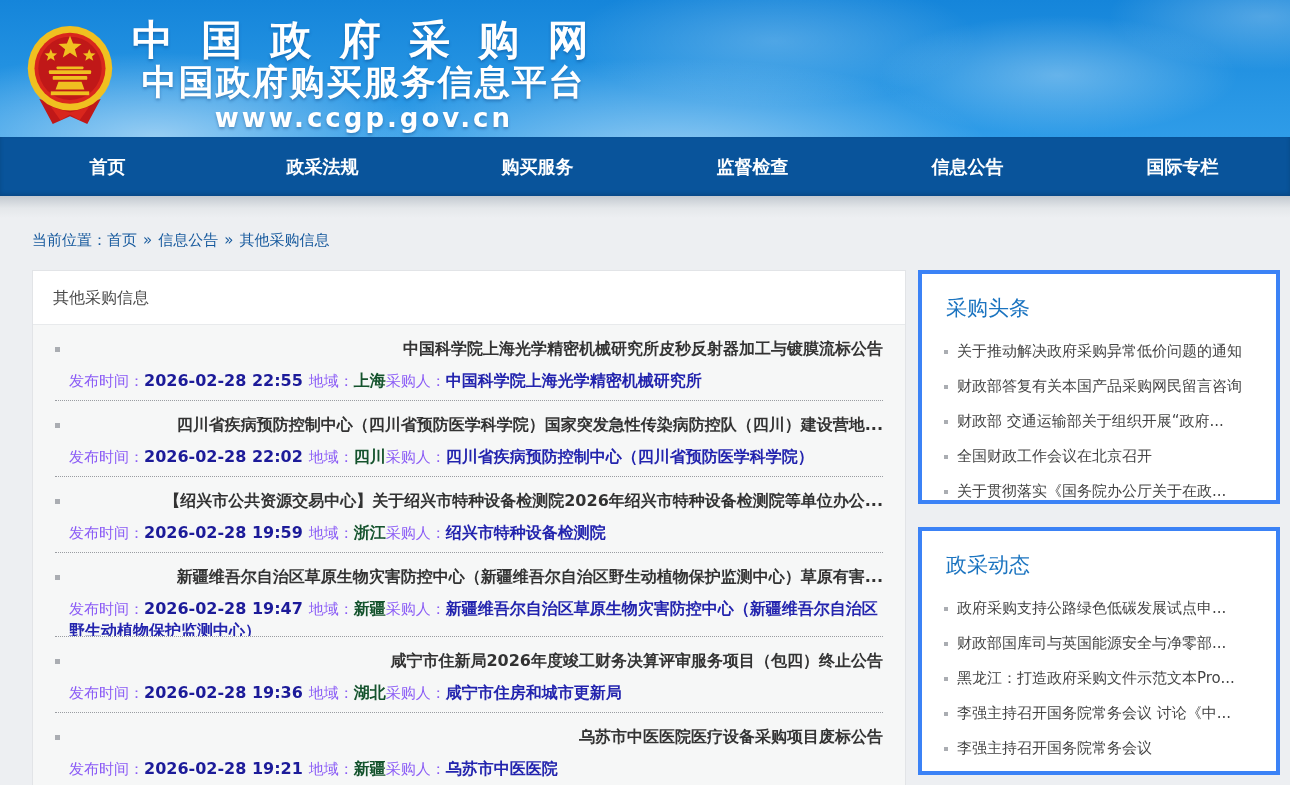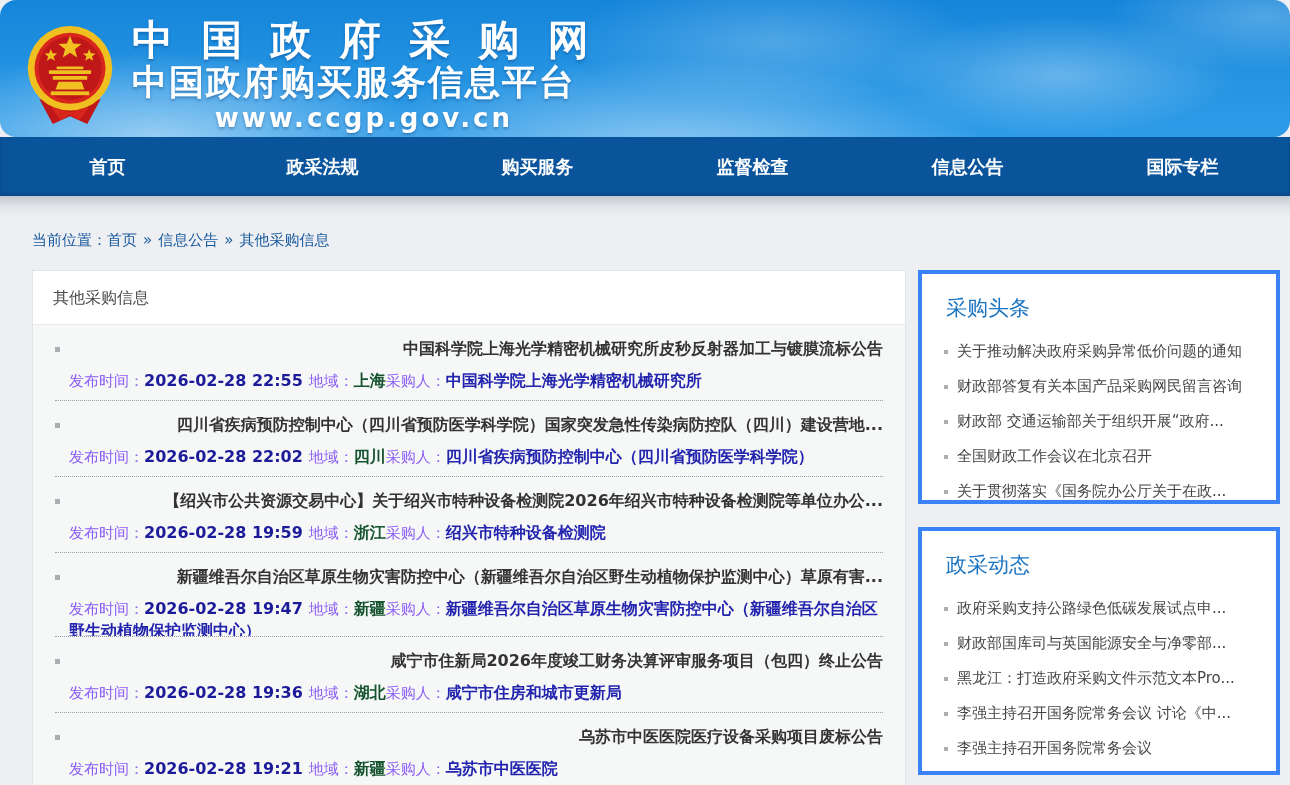--- a/index.html
+++ b/index.html
@@ -12,27 +12,26 @@
   
   .site-header {
     height:137px; position:relative; overflow:hidden;
     background:
       radial-gradient(ellipse 420px 130px at 12% 100%, rgba(255,255,255,.50), rgba(255,255,255,0) 65%),
       radial-gradient(ellipse 520px 160px at 52% 115%, rgba(255,255,255,.48), rgba(255,255,255,0) 62%),
       radial-gradient(ellipse 340px 110px at 60% 30%, rgba(255,255,255,.22), rgba(255,255,255,0) 60%),
       radial-gradient(ellipse 300px 100px at 82% 55%, rgba(255,255,255,.30), rgba(255,255,255,0) 60%),
       radial-gradient(ellipse 260px 90px at 98% 12%, rgba(255,255,255,.25), rgba(255,255,255,0) 60%),
       linear-gradient(180deg,#1585da 0%,#2493e2 55%,#2f9ce8 100%);
-    border-radius: 16px;
   }
   .header-inner { display:flex; align-items:center; padding:18px 0 0 22px; }
   .emblem { width:96px; height:104px; flex:0 0 auto; }
   .title-block { margin-left:14px; color:#fff; text-shadow:0 2px 3px rgba(0,50,110,.35); }
   .title-cn1 { font-size:41px; font-weight:bold; letter-spacing:7px; line-height:44px; white-space:nowrap; }
-  .title-cn2 { font-size:35px; font-weight:bold; letter-spacing:2px; line-height:40px; white-space:nowrap; }
+  .title-cn2 { font-size:35px; font-weight:bold; letter-spacing:2px; line-height:40px; white-space:nowrap;text-align:center; }
   .title-url { font-size:26px; font-weight:bold; letter-spacing:3px; text-align:center; line-height:32px; }
 
   
   .main-nav {
     height:59px; background:#09549b;
     display:grid; grid-template-columns:repeat(6,1fr);
     box-shadow:inset 0 -2px 4px rgba(0,0,0,.15);
   }
   .nav-item {
     color:#fff; font-size:18px; font-weight:bold;

